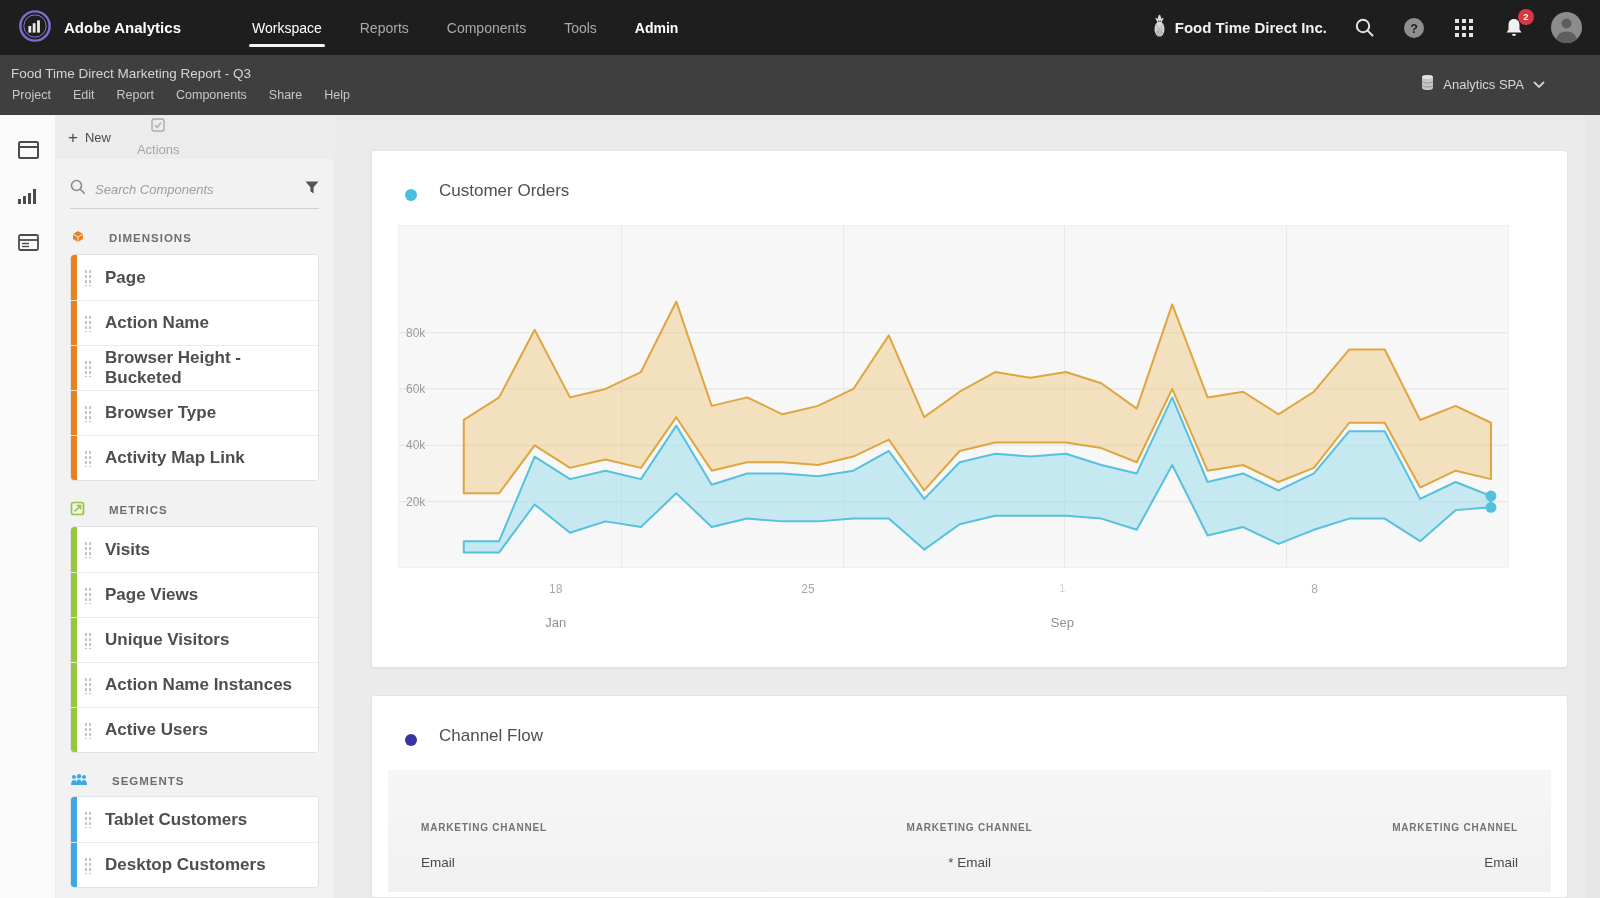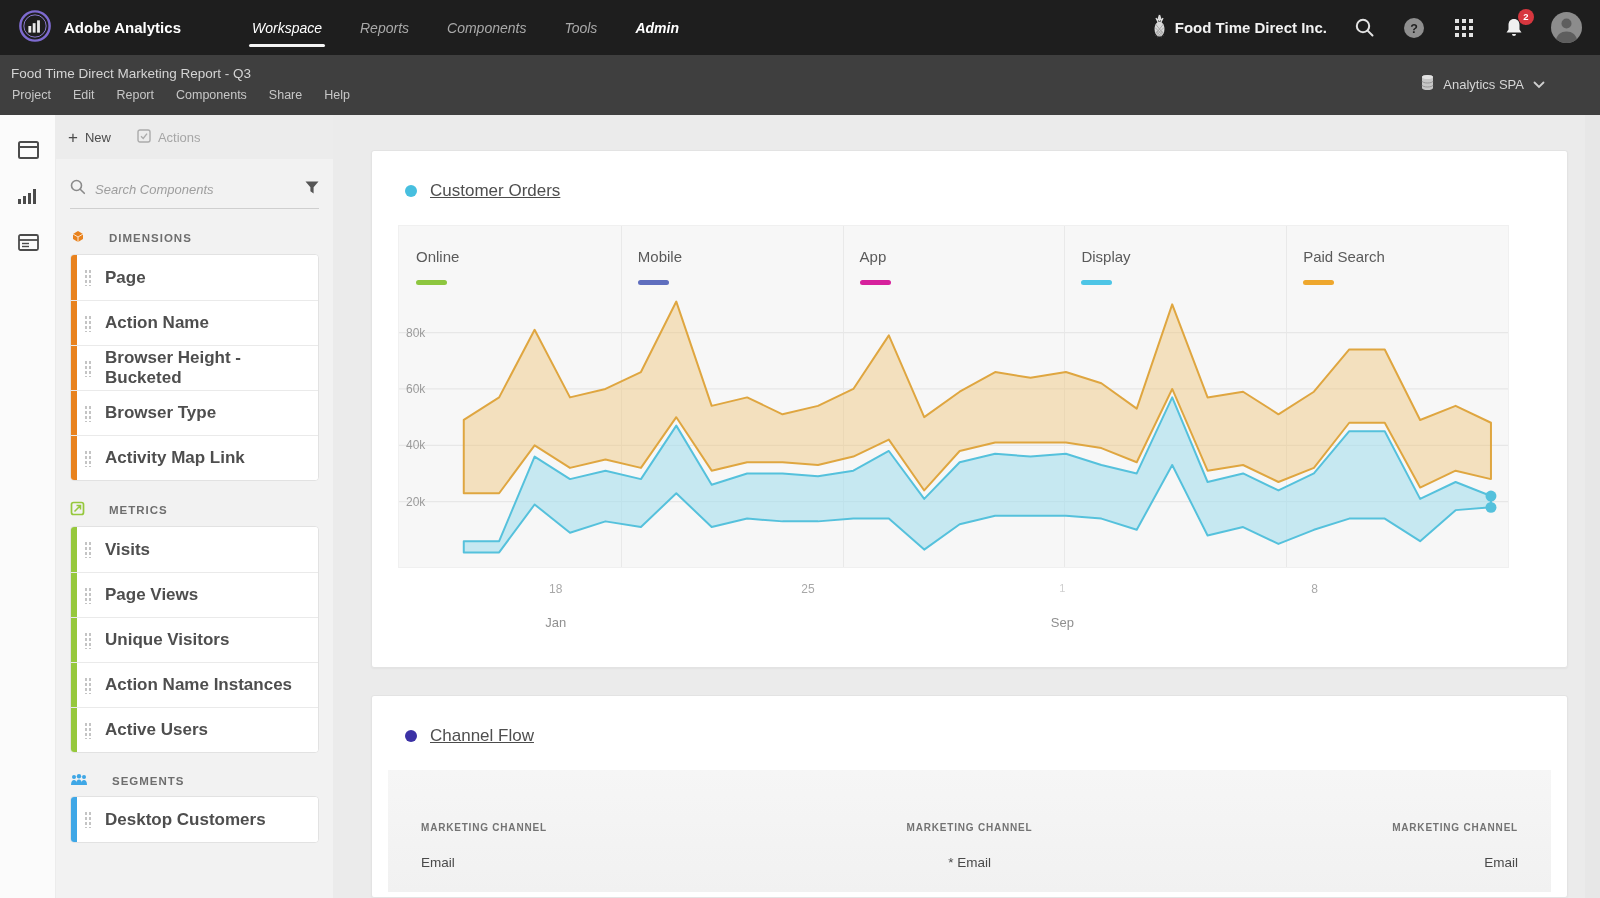--- a/index.html
+++ b/index.html
@@ -4,21 +4,21 @@
 <style>
   * { margin:0; padding:0; box-sizing:border-box; }
   html,body { width:1600px; height:898px; overflow:hidden; }
   body { font-family:"Liberation Sans", sans-serif; background:#EBEBEB; position:relative; color:#4B4B4B; }
 
   
   .topbar { position:absolute; left:0; top:0; width:1600px; height:55px; background:#1E1E1E;
             display:flex; align-items:center; padding:0 18px; z-index:30; }
   .brand { display:flex; align-items:center; gap:12px; margin-right:52px; }
   .brand-name { color:#FFFFFF; font-size:15px; font-weight:700; white-space:nowrap; }
-  .topnav { display:flex; align-items:stretch; height:44px;font-style:italic; }
+  .topnav { display:flex; align-items:stretch; height:44px; }
   .topnav-item { color:#A9A9A9; font-size:14px; padding:0 19px; display:flex; align-items:center;
                  position:relative; cursor:pointer; text-decoration:none; }
   .topnav-item.active { color:#FFFFFF; }
   .topnav-item.active::after { content:""; position:absolute; left:16px; right:16px; bottom:3px; height:3px; background:#F5F5F5; border-radius:2px; }
   .topnav-item.bright { color:#FFFFFF; font-weight:700; }
   .topbar-right { margin-left:auto; display:flex; align-items:center; gap:24px; }
   .company { display:flex; align-items:center; gap:8px; color:#F2F2F2; font-size:15px; font-weight:700; white-space:nowrap; }
   .tb-icon { width:26px; height:26px; display:flex; align-items:center; justify-content:center; cursor:pointer; position:relative; }
   .badge { position:absolute; top:-6px; right:-7px; min-width:16px; height:16px; border-radius:8px; background:#D7373F;
            color:#fff; font-size:9.5px; font-weight:700; display:flex; align-items:center; justify-content:center; padding:0 4px; }
@@ -33,42 +33,42 @@
 
   
   .shell { position:absolute; left:0; top:115px; width:1600px; height:783px; }
   .rail { position:absolute; left:0; top:0; width:56px; height:783px; background:#FBFBFB; border-right:1px solid #ECECEC; }
   .rail-btn { width:56px; height:46px; display:flex; align-items:center; justify-content:center; cursor:pointer; }
   .rail-btn:first-child { margin-top:12px; }
 
   .sidebar { position:absolute; left:56px; top:0; width:277px; height:783px; background:#F2F2F2; overflow:hidden; }
   .sb-top { height:44px; background:#ECECEC; display:flex; align-items:center; padding:0 12px; gap:26px; }
   .sb-btn { border:none; background:transparent; font-family:inherit; font-size:13px; color:#4B4B4B; display:flex; align-items:center; gap:7px; cursor:pointer; }
-  .sb-btn.disabled { color:#A6A6A6; cursor:default; }
+  .sb-btn.disabled { color:#A6A6A6; cursor:default;flex-direction:column; }
   .plus-glyph { font-size:17px; font-weight:400; line-height:1; color:#4B4B4B; }
   .sb-search { margin:20px 14px 6px 14px; display:flex; align-items:center; gap:9px; border-bottom:1px solid #CFCFCF; padding-bottom:9px; }
   .sb-search input { border:none; background:transparent; outline:none; flex:1; font-family:inherit; font-size:13px; font-style:italic; color:#5a5a5a; }
   .sb-search input::placeholder { color:#9E9E9E; }
   .sb-section-head { display:flex; align-items:center; gap:24px; margin:20px 14px 8px 14px;
                      font-size:11.5px; font-weight:700; letter-spacing:1px; color:#6E6E6E; }
   .sb-group { margin:0 14px; background:#FFFFFF; border:1px solid #E2E2E2; border-radius:4px; overflow:hidden; }
   .sb-item { position:relative; height:45px; display:flex; align-items:center; padding-left:34px; cursor:grab; background:#fff; }
   .sb-item + .sb-item { border-top:1px solid #EAEAEA; }
   .sb-item .rail-color { position:absolute; left:0; top:0; bottom:0; width:6px; }
   .sb-item .dots { position:absolute; left:13px; top:14px; width:7px; height:17px;
                    background-image:radial-gradient(#C4C4C4 1px, transparent 1.3px); background-size:4px 5px; }
   .sb-item .lbl { font-size:17px; font-weight:700; color:#4E4E4E; }
   .sec-dim .rail-color { background:#E8821E; }
   .sec-met .rail-color { background:#96C83D; }
   .sec-seg .rail-color { background:#3FA7E6; }
 
   
   .content { position:absolute; left:333px; top:0; width:1267px; height:783px; background:#EBEBEB; }
   .panel { position:absolute; left:38px; width:1197px; background:#FFFFFF; border:1px solid #E3E3E3; border-radius:3px; box-shadow:0 1px 2px rgba(0,0,0,0.04); }
-  .panel-head { display:flex; align-items:center; gap:13px; padding:30px 0 0 33px;text-decoration:underline; }
+  .panel-head { display:flex; align-items:flex-end; gap:22px; padding:30px 0 0 33px; }
   .panel-dot { width:12px; height:12px; border-radius:50%; }
   .panel-title { font-size:17px; color:#4F4F4F; }
   .p1 { top:35px; height:518px; }
   .p2 { top:580px; height:203px; }
 
   
   .chart-region { position:relative; margin:24px 58px 0 26px; height:343px; background:#F7F7F7; border:1px solid #F0F0F0; }
   .vdiv { position:absolute; top:0; bottom:0; width:1px; background:#E9E9E9; }
   .legend-row { position:absolute; left:0; top:0; right:0; height:92px; display:flex; z-index:2; }
   .leg-col { flex:1; padding:22px 0 0 17px; }
@@ -343,61 +343,44 @@
                 <path d="M11 12 C11 8.8 12.3 7 14 7 C15.7 7 17 8.8 17 12 Z"></path>
               </g>
             </svg>
         </span>
         <span>SEGMENTS</span>
       </div>
       <div class="sb-group sec-seg">
           <div class="sb-item">
           <span class="rail-color"></span>
           <span class="dots"></span>
+          <span class="lbl">Tablet Customers</span>
+        </div>
+          <div class="sb-item">
+          <span class="rail-color"></span>
+          <span class="dots"></span>
           <span class="lbl">Desktop Customers</span>
         </div>
         </div>
     </aside>
 
     <main class="content">
 
       <section class="panel p1">
         <div class="panel-head">
           <span class="panel-dot" style="background:#47BFDF"></span>
           <span class="panel-title">Customer Orders</span>
         </div>
 
         <div class="chart-region">
           <div class="vdiv" style="left:20%"></div>
           <div class="vdiv" style="left:40%"></div>
           <div class="vdiv" style="left:60%"></div>
           <div class="vdiv" style="left:80%"></div>
 
-          <div class="legend-row">
-              <div class="leg-col">
-              <span class="leg-label">Online</span>
-              <div class="leg-swatch" style="background: rgb(141, 198, 63);"></div>
-            </div>
-              <div class="leg-col">
-              <span class="leg-label">Mobile</span>
-              <div class="leg-swatch" style="background: rgb(95, 110, 190);"></div>
-            </div>
-              <div class="leg-col">
-              <span class="leg-label">App</span>
-              <div class="leg-swatch" style="background: rgb(214, 33, 156);"></div>
-            </div>
-              <div class="leg-col">
-              <span class="leg-label">Display</span>
-              <div class="leg-swatch" style="background: rgb(78, 197, 230);"></div>
-            </div>
-              <div class="leg-col">
-              <span class="leg-label">Paid Search</span>
-              <div class="leg-swatch" style="background: rgb(238, 167, 45);"></div>
-            </div>
-            </div>
 
           <svg class="plot-svg" viewBox="0 0 1113 343" preserveAspectRatio="none">
               <line x1="0" y1="107.2" x2="1113" y2="107.2" stroke="#E7E7E7" stroke-width="1.2"></line>
               <line x1="0" y1="163.9" x2="1113" y2="163.9" stroke="#E7E7E7" stroke-width="1.2"></line>
               <line x1="0" y1="220.6" x2="1113" y2="220.6" stroke="#E7E7E7" stroke-width="1.2"></line>
               <line x1="0" y1="277.3" x2="1113" y2="277.3" stroke="#E7E7E7" stroke-width="1.2"></line>
               <path d="M65.0,195.1 L100.5,172.4 L136.1,104.4 L171.6,172.4 L207.2,163.9 L242.8,146.9 L278.3,76.0 L313.8,180.9 L349.4,172.4 L384.9,189.4 L420.5,180.9 L456.0,163.9 L491.6,110.0 L527.1,192.3 L562.7,166.7 L598.3,146.9 L633.8,152.6 L669.3,146.9 L704.9,158.2 L740.4,183.7 L776.0,78.8 L811.5,172.4 L847.1,166.7 L882.6,189.4 L918.2,166.7 L953.7,124.2 L989.3,124.2 L1024.8,195.1 L1060.4,180.9 L1095.9,197.9 L1095.9,254.6 L1060.4,246.1 L1024.8,263.1 L989.3,197.9 L953.7,197.9 L918.2,243.3 L882.6,257.5 L847.1,240.4 L811.5,246.1 L776.0,163.9 L740.4,237.6 L704.9,223.4 L669.3,217.8 L633.8,217.8 L598.3,217.8 L562.7,226.3 L527.1,266.0 L491.6,214.9 L456.0,231.9 L420.5,240.4 L384.9,237.6 L349.4,237.6 L313.8,246.1 L278.3,192.3 L242.8,243.3 L207.2,234.8 L171.6,243.3 L136.1,220.6 L100.5,268.8 L65.0,268.8 Z" fill="#EEC170" fill-opacity="0.42" stroke="#DFA640" stroke-width="2" stroke-linejoin="round"></path>
               <path d="M65.0,317.0 L100.5,317.0 L136.1,231.9 L171.6,254.6 L207.2,246.1 L242.8,254.6 L278.3,200.8 L313.8,260.3 L349.4,248.9 L384.9,248.9 L420.5,251.8 L456.0,246.1 L491.6,226.3 L527.1,274.5 L562.7,237.6 L598.3,229.1 L633.8,231.9 L669.3,229.1 L704.9,240.4 L740.4,248.9 L776.0,172.4 L811.5,257.5 L847.1,248.9 L882.6,266.0 L918.2,248.9 L953.7,206.4 L989.3,206.4 L1024.8,274.5 L1060.4,257.5 L1095.9,271.6 L1095.9,283.0 L1060.4,285.8 L1024.8,317.0 L989.3,294.3 L953.7,294.3 L918.2,305.6 L882.6,319.8 L847.1,302.8 L811.5,311.3 L776.0,240.4 L740.4,305.6 L704.9,294.3 L669.3,291.5 L633.8,291.5 L598.3,291.5 L562.7,300.0 L527.1,325.5 L491.6,294.3 L456.0,294.3 L420.5,297.1 L384.9,297.1 L349.4,294.3 L313.8,302.8 L278.3,268.8 L242.8,302.8 L207.2,297.1 L171.6,308.5 L136.1,280.1 L100.5,328.3 L65.0,328.3 Z" fill="#9FDCEC" fill-opacity="0.55" stroke="#55C1DC" stroke-width="2" stroke-linejoin="round"></path>
               <circle cx="1095.9" cy="271.6" r="5.5" fill="#55C1DC"></circle>
               <circle cx="1095.9" cy="283.0" r="5.5" fill="#55C1DC"></circle>

